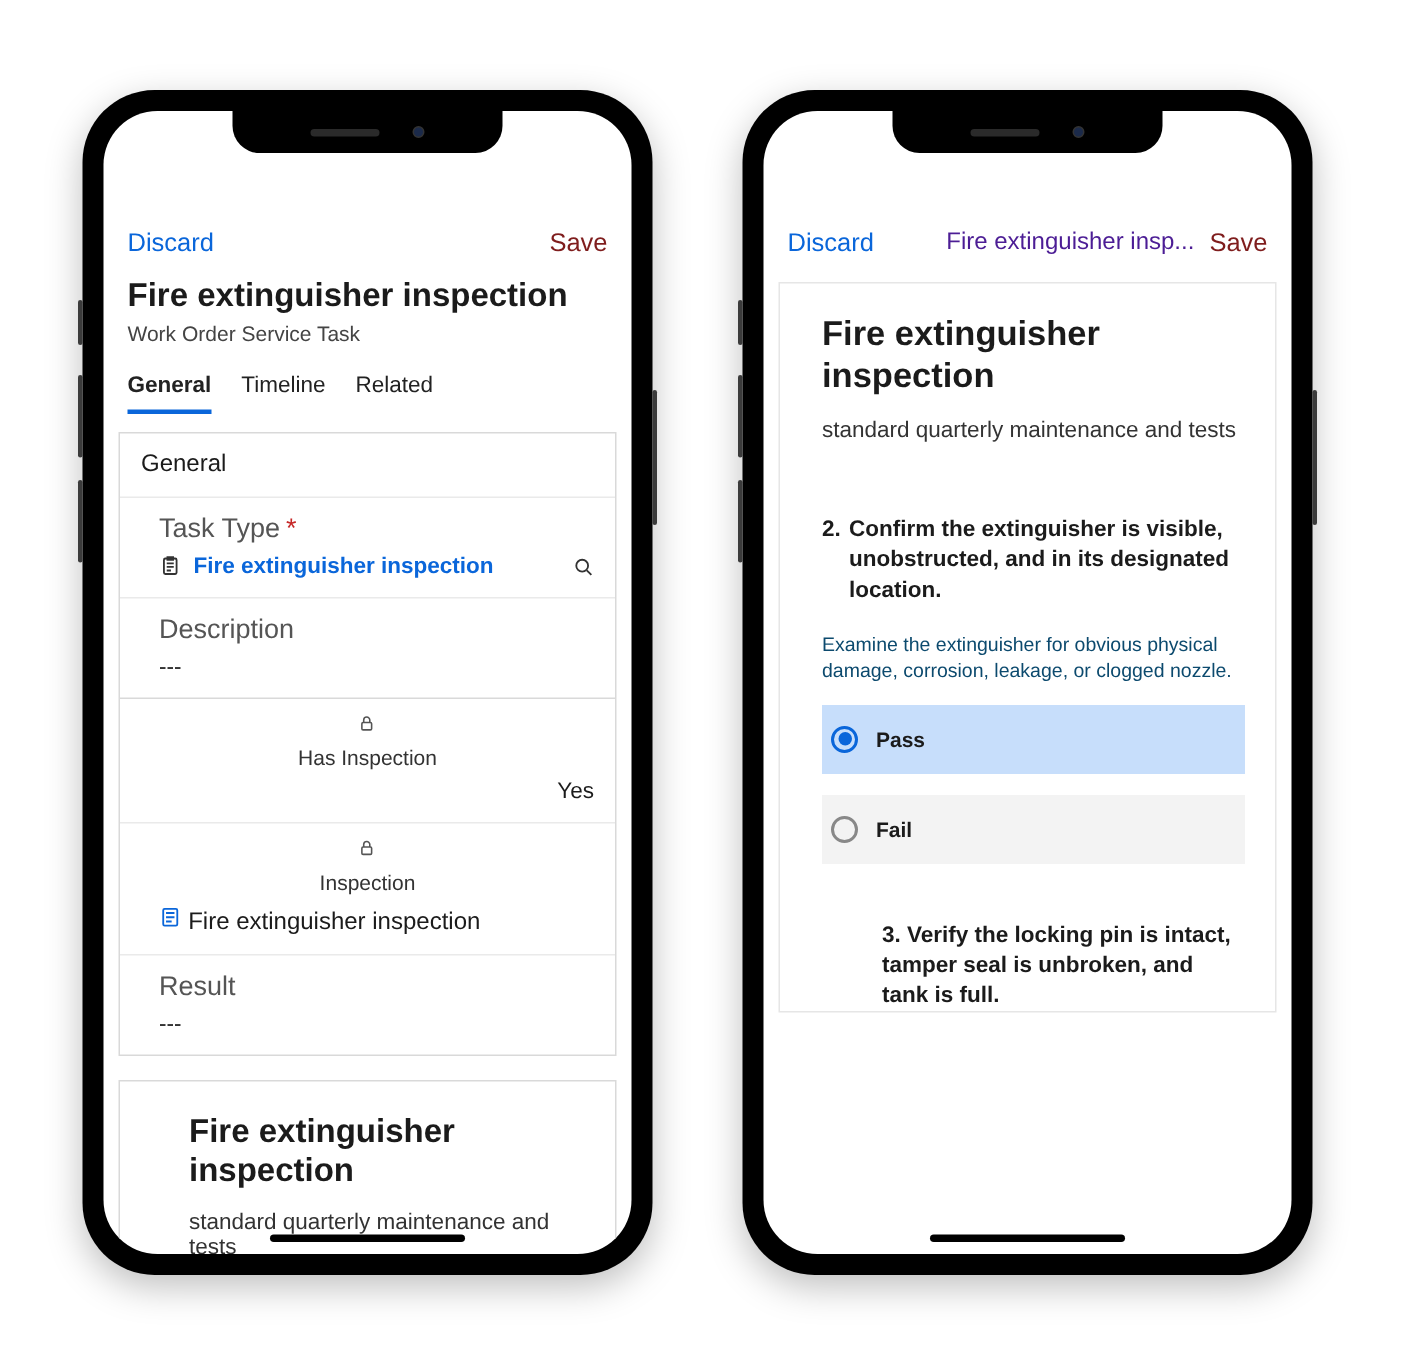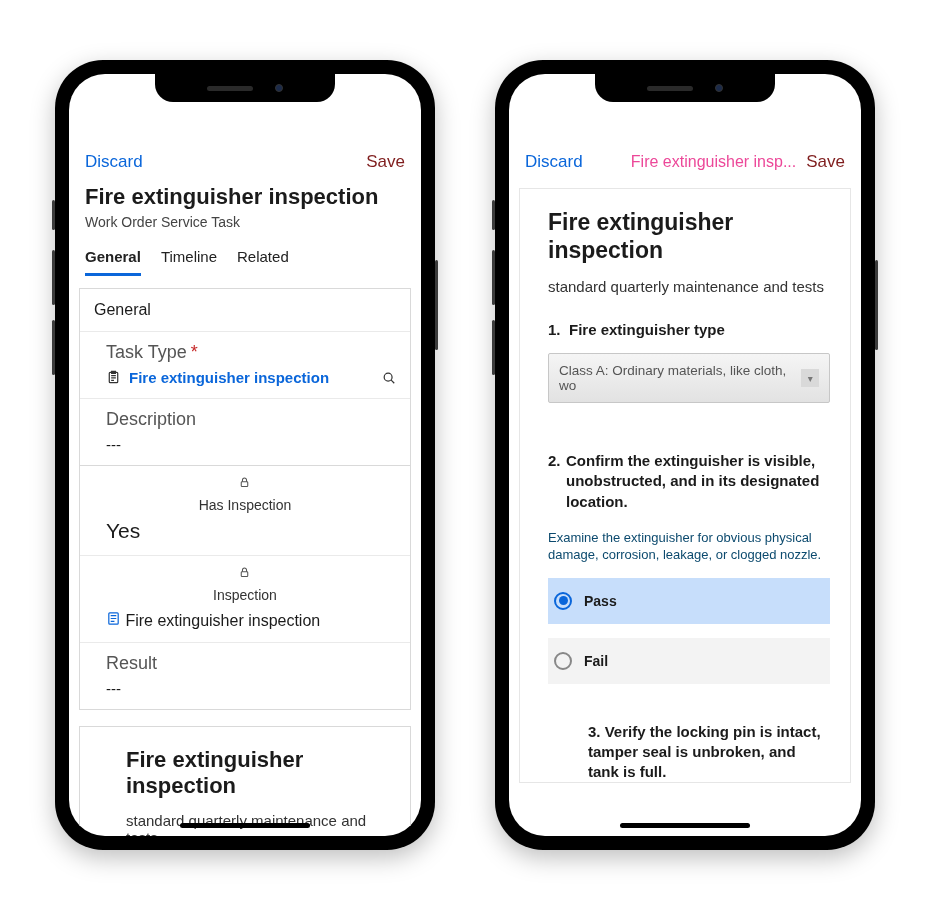--- a/index.html
+++ b/index.html
@@ -61,21 +61,21 @@
   .content { position:absolute; inset:0; padding-top:36px; overflow:hidden; }
 
   
   .topbar {
     display:flex; align-items:center; padding:6px 16px 12px 16px;
     font-size:17px;
     margin-top:36px;
   }
   .topbar .discard { color:#0a66da; }
   .topbar .spacer { flex:1; }
-  .topbar .title-mid { font-size:16px; color:#ec4899; max-width:180px; white-space:nowrap; overflow:hidden; text-overflow:ellipsis; margin-right:10px;}
+  .topbar .title-mid { font-size:16px; color:#4c1d95; max-width:180px; white-space:nowrap; overflow:hidden; text-overflow:ellipsis; margin-right:10px;}
   .topbar .save { color:#7f1d1d; }
 
   
   .pagehead { padding:0 16px 10px 16px; }
   .pagehead h1 { font-size:22px; font-weight:700; }
   .pagehead .sub { font-size:14px; color:#444; margin-top:4px; }
 
   
   .tabs { display:flex; gap:20px; padding:8px 16px 0 16px; font-size:15px;}
   .tab { padding-bottom:8px; color:#222; cursor:pointer; }
@@ -85,21 +85,21 @@
   .card { border:1px solid #d9d9d9; margin:12px 10px; background:#fff; }
   .card-head { padding:12px 14px; font-size:16px; }
   .field { padding:10px 14px 12px 26px; border-top:1px solid #eaeaea; }
   .field:first-of-type { border-top:none; }
   .field .label { font-size:18px; color:#555; display:flex; align-items:center; gap:4px;}
   .field .label .req { color:#c62828; }
   .field .value { margin-top:6px; font-size:15px; display:flex; align-items:center; gap:8px; }
   .field .value.link { color:#0a66da; font-weight:600; }
   .field .value .srch { margin-left:auto; color:#555; font-size:14px;}
   .locklabel { display:flex; align-items:center; gap:6px; font-size:14px; color:#333; padding:10px 14px 2px 14px;flex-direction:column;}
-  .lockval { padding:4px 14px 12px 26px; font-size:21px; }
+  .lockval { padding:4px 14px 12px 26px; font-size:15px;text-align:right; }
   .sep { border-top:1px solid #d9d9d9; margin:0 0; }
   .field-sub { padding:6px 14px 12px 26px; }
 
   .mini-icon { width:15px; height:15px; display:inline-block; }
 
   
   .insp-card { border:1px solid #d9d9d9; margin:16px 10px 0 10px; padding:20px 18px 10px 46px;}
   .insp-card h2 { font-size:22px; font-weight:700; line-height:1.2;}
   .insp-card .idesc { font-size:15px; color:#333; margin-top:12px;}
 
@@ -264,28 +264,20 @@
         <span class="spacer"></span>
         <span class="title-mid">Fire extinguisher insp...</span>
         <span class="save">Save</span>
       </div>
 
       <div style="border:1px solid #e6e6e6; margin:4px 10px 0 10px;">
       <div class="ibody">
         <h2>Fire extinguisher inspection</h2>
         <div class="idesc">standard quarterly maintenance and tests</div>
 
-        <div class="q">
-          <span class="qnum">1.</span>
-          <span class="qtitle">Fire extinguisher type</span>
-          <div class="dropdown">
-            <span>Class A: Ordinary materials, like cloth, wo</span>
-            <span class="chev">▾</span>
-          </div>
-        </div>
 
         <div class="q" style="margin-top:48px;">
           <div class="q2row">
             <span class="n">2.</span>
             <span>Confirm the extinguisher is visible, unobstructed, and in its designated location.</span>
           </div>
           <div class="qhint">Examine the extinguisher for obvious physical damage, corrosion, leakage, or clogged nozzle.</div>
 
           <div class="radio-opt selected">
             <span class="radio-circle"></span>

